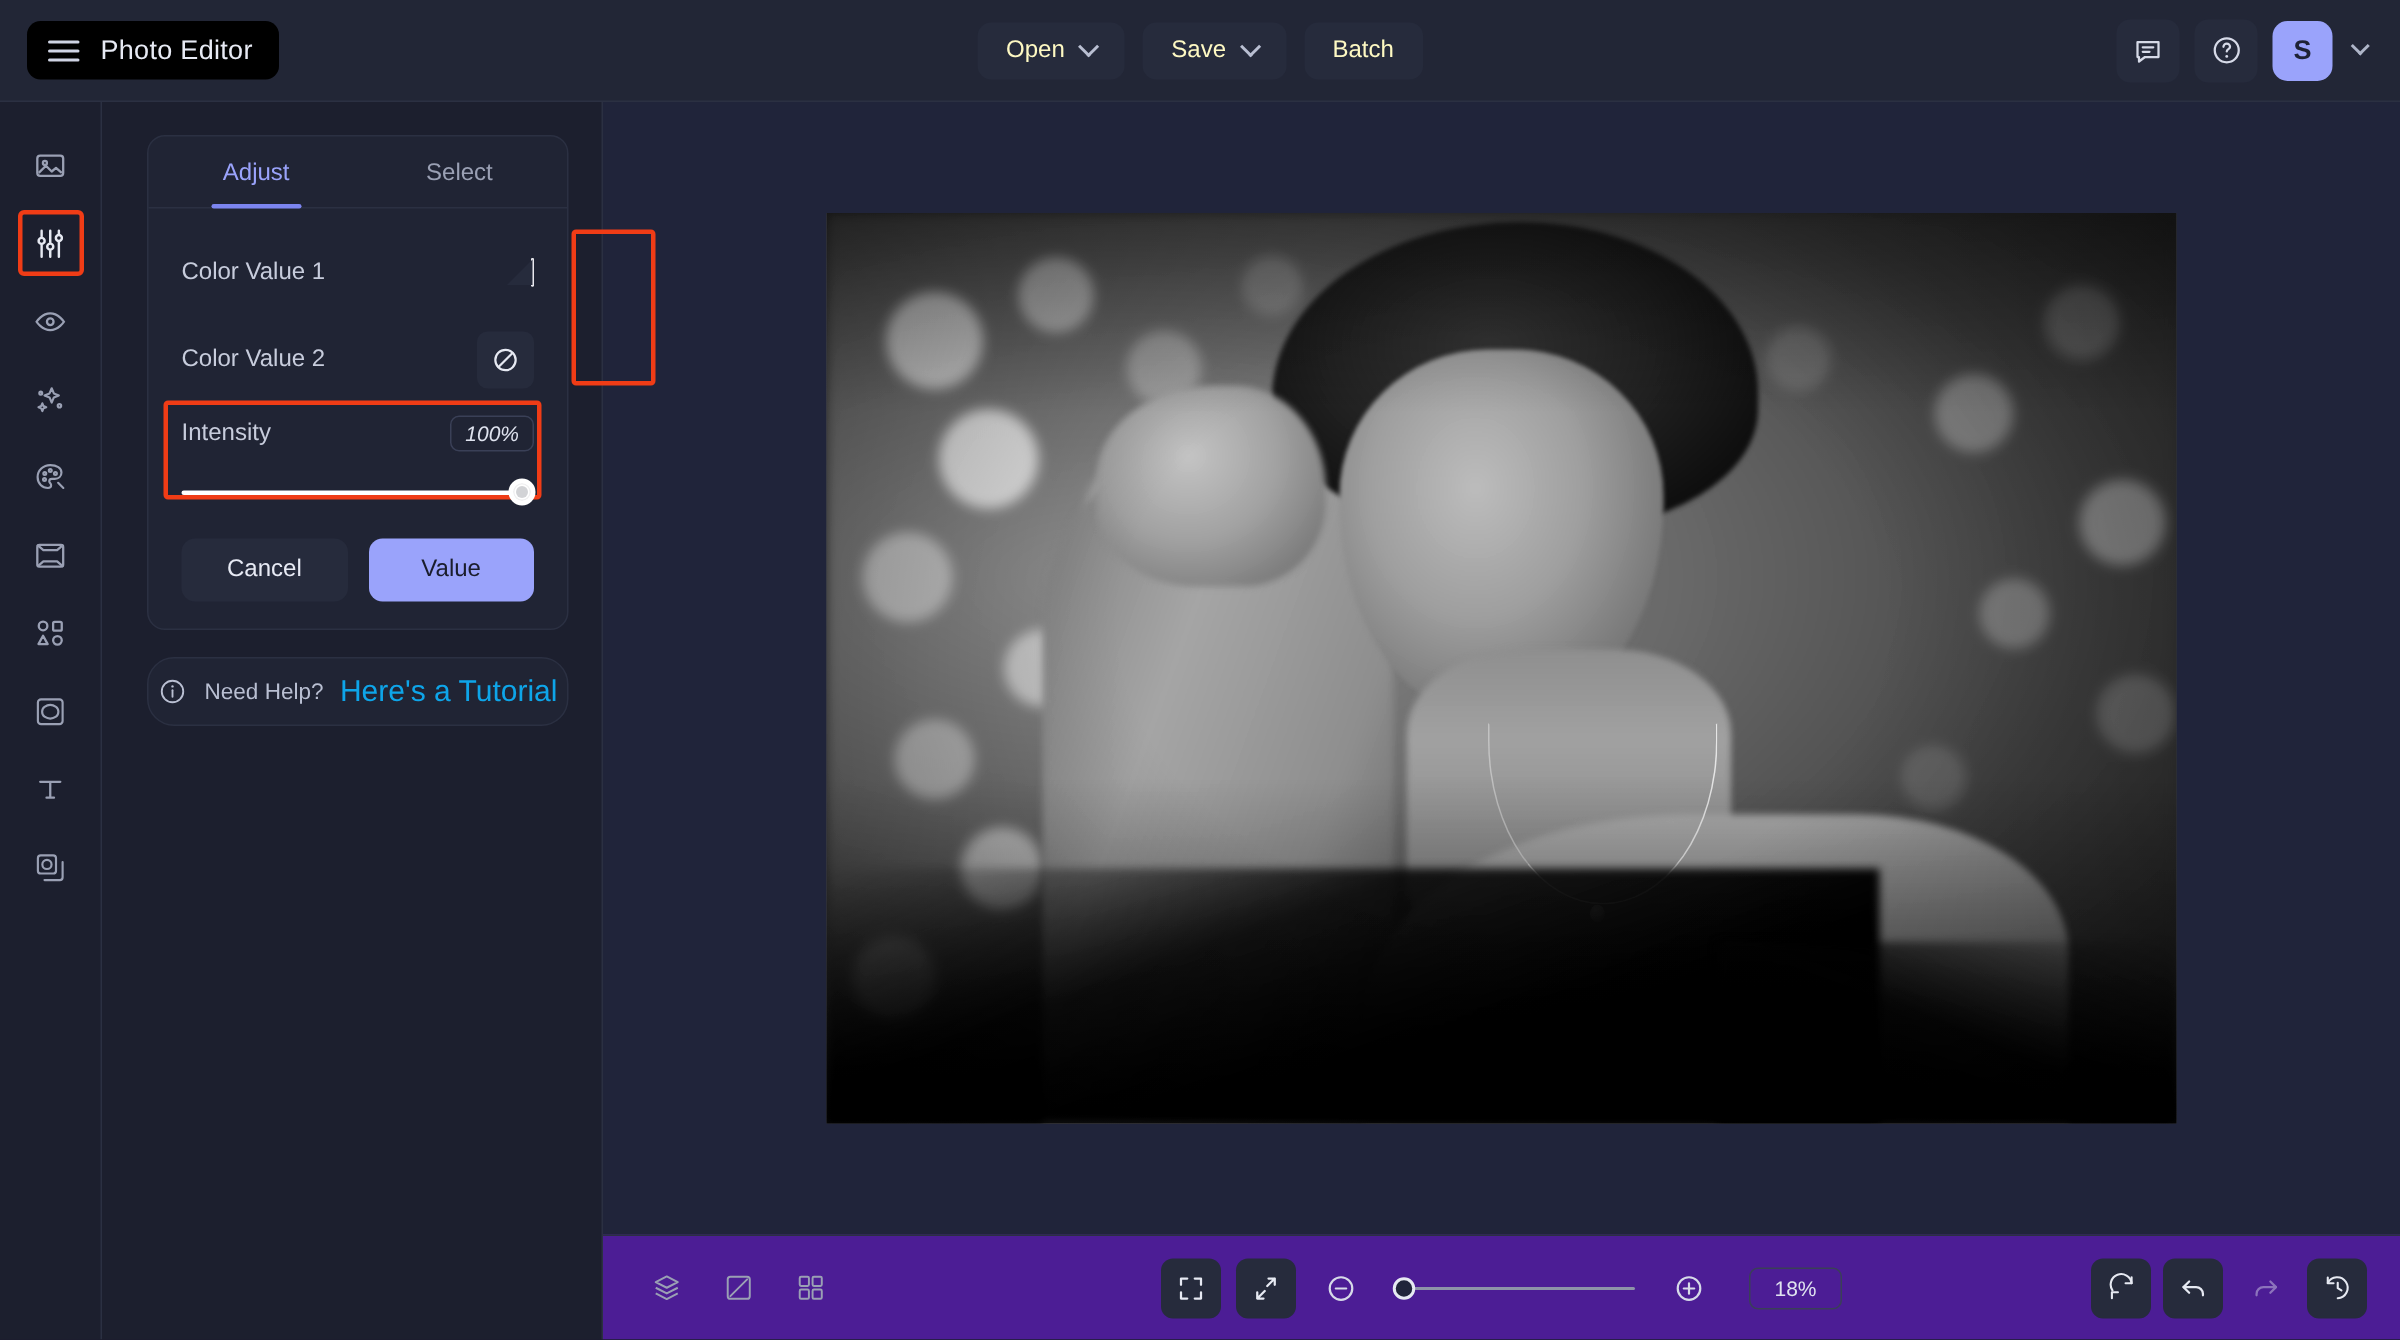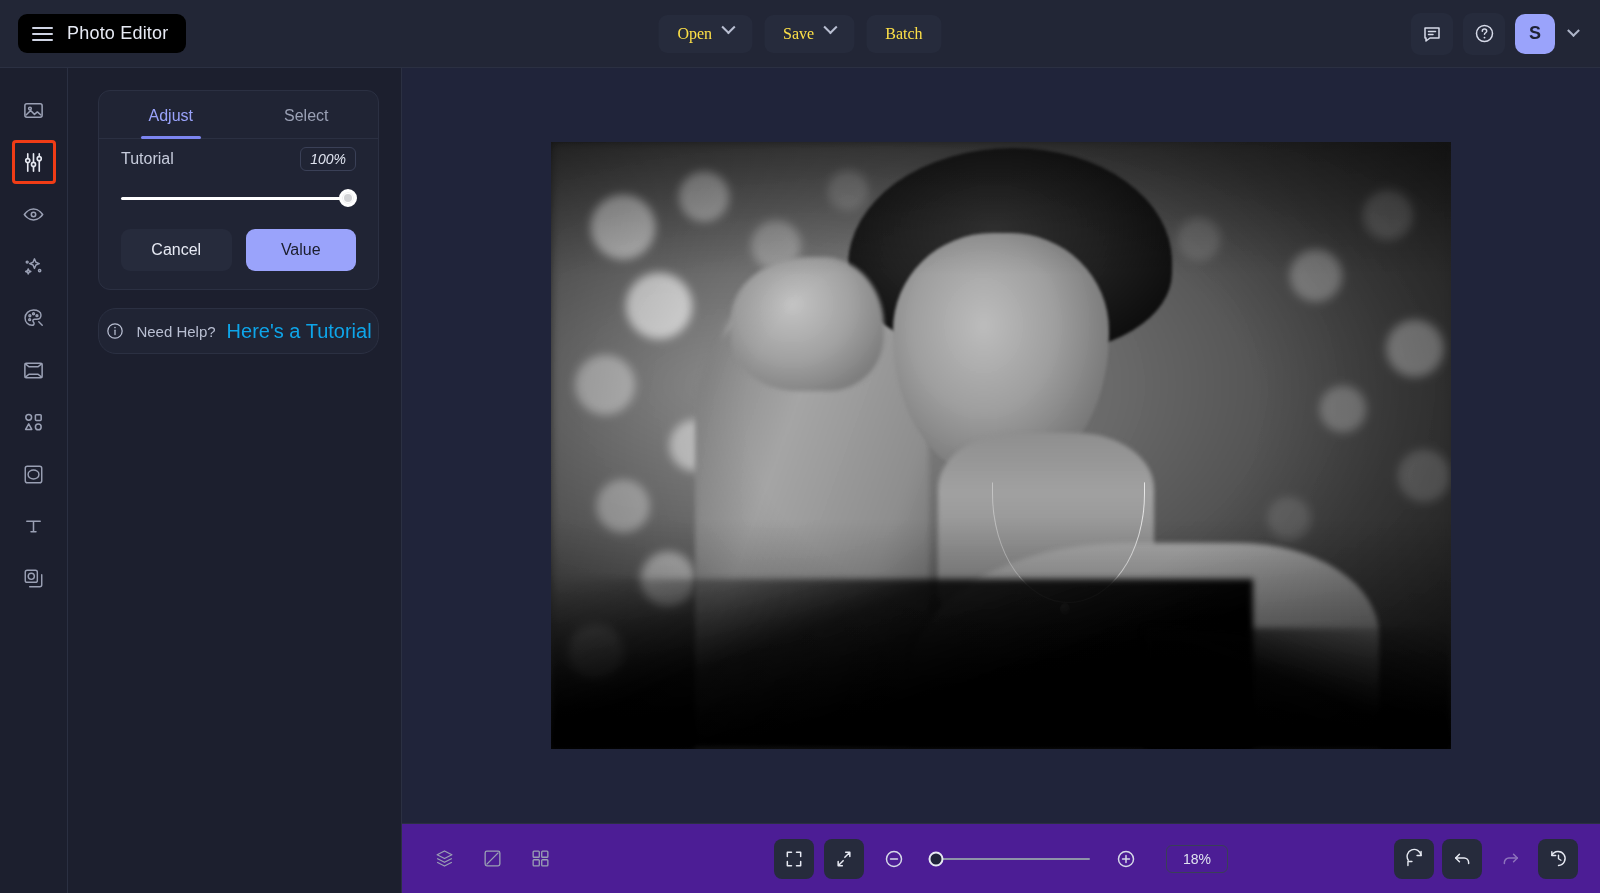--- a/index.html
+++ b/index.html
@@ -39,24 +39,24 @@
   .brand-title { color: #e7eaf4; font-size: 18px; letter-spacing: .2px; }
 
   .center-actions {
     position: absolute; left: 50%; top: 50%;
     transform: translate(-50%, -50%);
     display: flex; align-items: center; gap: 12px;
   }
   .tbtn {
     background: #262b3c;
     border: none; border-radius: 9px;
-    color: #fde047; font-size: 16px;
-    font-family: Liberation Serif, serif;
+    color: #fef9c3; font-size: 16px;
+    font-family: Liberation Sans, sans-serif;
     padding: 10px 19px;
-    display: flex; gap: 11px;
+    display: flex; align-items: center; gap: 11px;
     cursor: pointer;
   }
   .chev {
     width: 10px; height: 10px;
     border-right: 2px solid #b9bfd2;
     border-bottom: 2px solid #b9bfd2;
     transform: rotate(45deg) translate(-2px,-2px);
   }
 
   .right-actions {
@@ -574,24 +574,46 @@
     <div class="panel">
 
 
       <div class="card">
 
         <div class="tabs">
           <div class="tab active">Adjust</div>
           <div class="tab">Select</div>
         </div>
 
+        <div class="rows">
+          <div class="row">
+            <span class="row-label">Color Value 1</span>
+            <span class="row-control">
+              <span class="swatch"></span>
+            </span>
+          </div>
+          <div class="row">
+            <span class="row-label">Color Value 2</span>
+            <span class="row-control">
+              <span class="none-swatch">
+                <svg width="22" height="22" viewBox="0 0 24 24" fill="none" stroke="#e6e9f2" stroke-width="1.6">
+                  <circle cx="12" cy="12" r="7.4"></circle>
+                  <path d="M6.9 17.1L17.1 6.9" stroke-linecap="round"></path>
+                </svg>
+              </span>
+            </span>
+          </div>
+
+          <div class="annot-colors"></div>
+          <div class="annot-intensity"></div>
+        </div>
 
         <div class="slider-block">
           <div class="slider-head">
-            <span class="slider-label">Tutorial</span>
+            <span class="slider-label">Intensity</span>
             <span class="slider-value">100%</span>
           </div>
           <div class="slider-track-wrap">
             <div class="slider-track"></div>
             <div class="slider-thumb"></div>
           </div>
         </div>
 
         <div class="btn-row">
           <button class="btn btn-cancel">Cancel</button>

